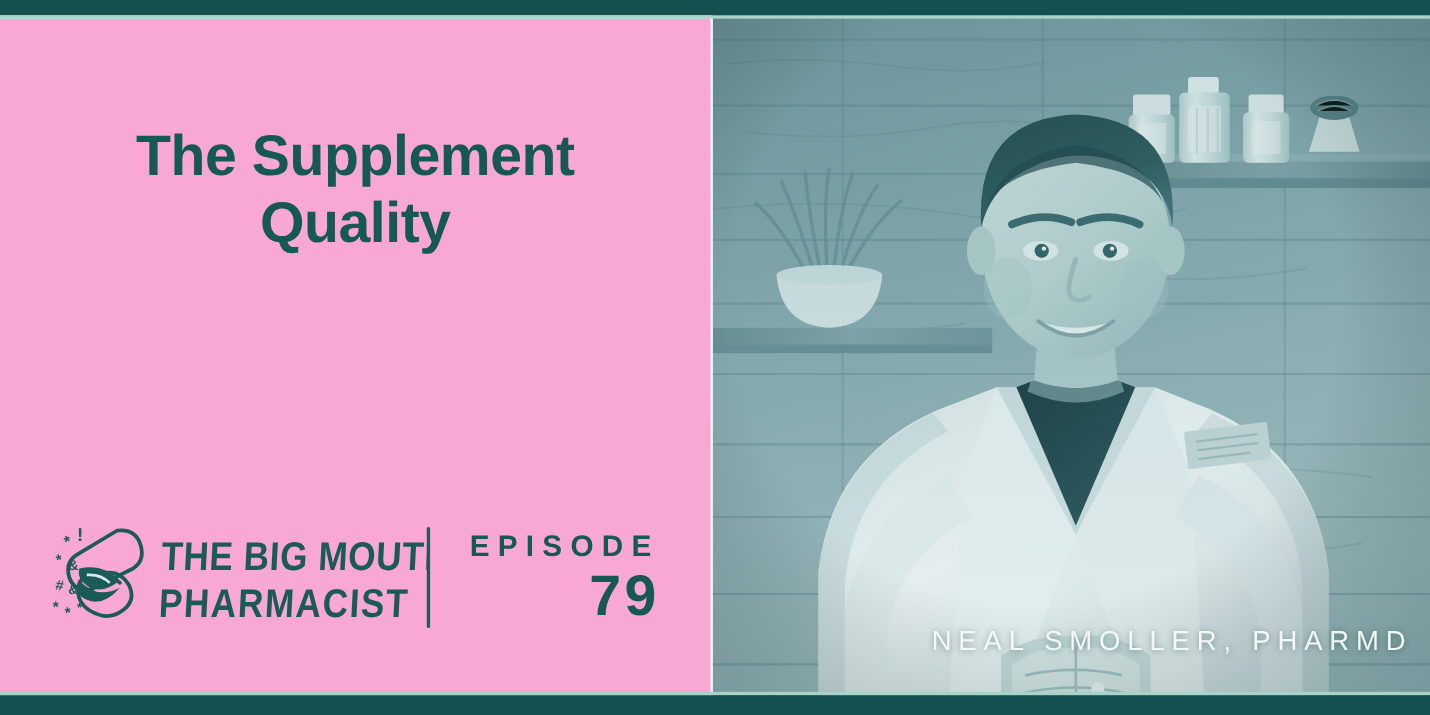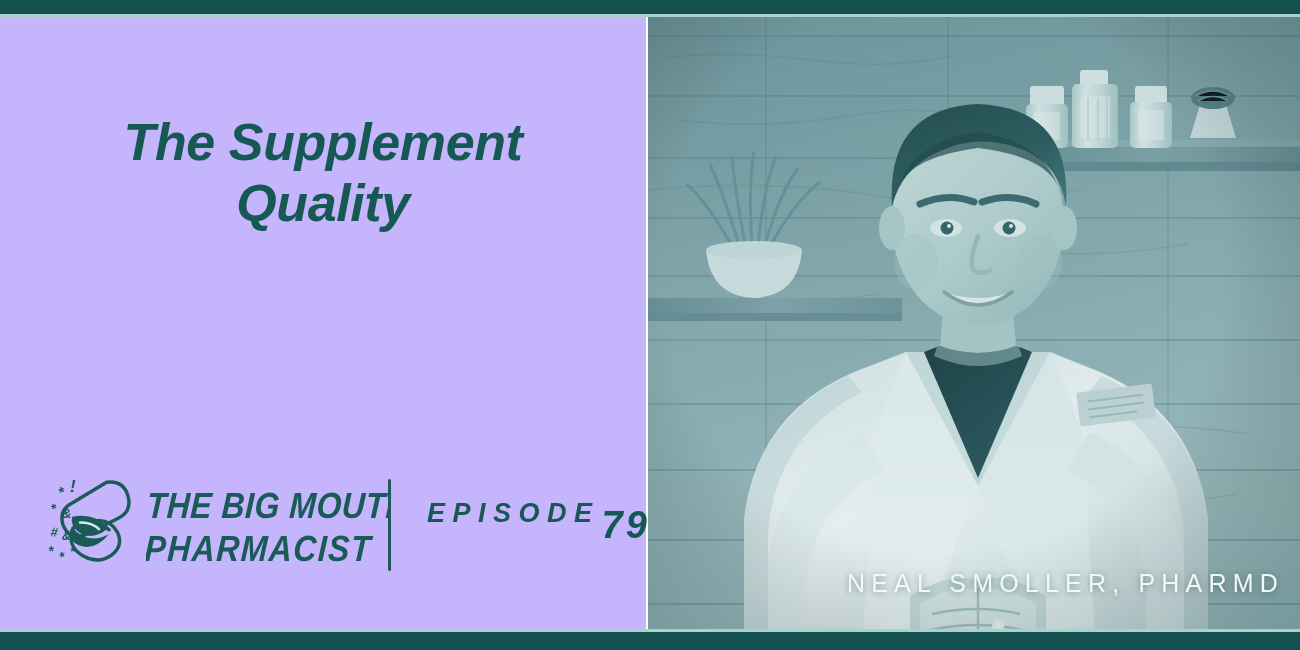--- a/index.html
+++ b/index.html
@@ -29,23 +29,22 @@
     position:absolute; left:0; width:1300px; height:3px;
     background:var(--mint); z-index:30;
   }
   .hair-top { top:14px; }
   .hair-bottom { bottom:18px; }
 
   
   .left-panel {
     position:absolute; left:0; top:17px;
     width:646px; height:615px;
-    background:#c4b5fd;
+    background:#f9a8d4;
     z-index:20;
-    font-style:italic;
   }
 
   .title-block {
     position:absolute; left:0; top:95px; width:646px;
     text-align:center;
     padding:0 62px;
   }
   .title-block .line {
     display:block;
     color:var(--title);
@@ -72,31 +71,31 @@
 
   .divider {
     width:3px; height:92px;
     background:var(--deep);
     flex:0 0 3px;
     border-radius:2px;
     opacity:.92;
   }
   .episode-wrap {
     padding-left:36px;
-    display:flex; justify-content:center; gap:2px;text-align:right;
+    display:flex; flex-direction:column; justify-content:center; gap:2px;text-align:right;
   }
   .episode-label {
     color:var(--title);
     font-size:27px; font-weight:bold;
     letter-spacing:7.5px;
     line-height:32px;
   }
   .episode-number {
     color:var(--title);
-    font-size:38px; font-weight:bold;
+    font-size:52px; font-weight:bold;
     letter-spacing:3px;
     line-height:56px;
   }
 
   
   .photo {
     position:absolute; left:648px; top:0;
     width:652px; height:650px;
     overflow:hidden;
     z-index:10;

